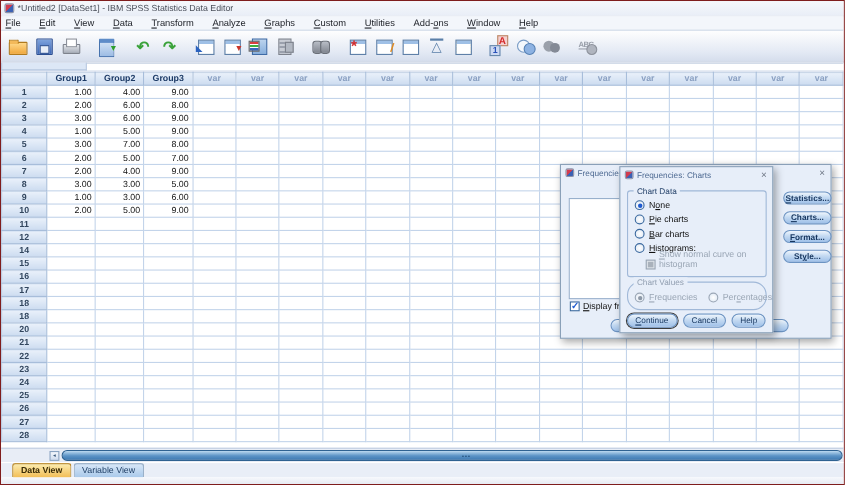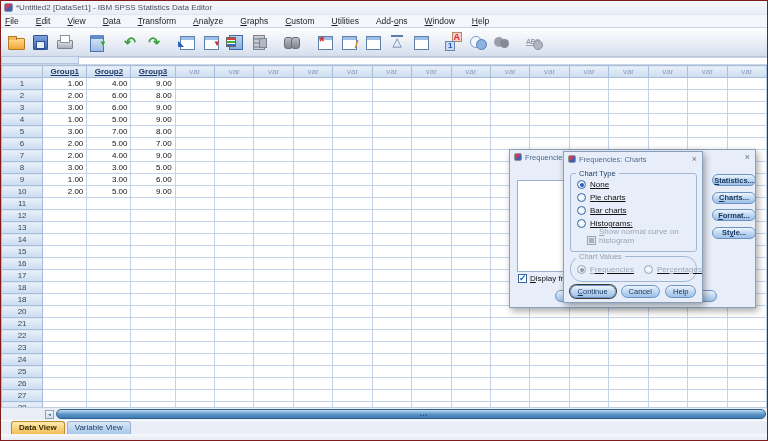--- a/index.html
+++ b/index.html
@@ -62,23 +62,23 @@
 
   
   .editbar { height:8px; background:#eef2f9; display:flex; border-bottom:1px solid #c9d4e4; }
   .cellref { width:78px; background:#dce7f6; border:1px solid #b3c5de; border-top:none; }
   .celledit { flex:1; background:#fff; border-top:1px solid #c9d4e4; }
 
   
   .gridwrap { height:342px; overflow:hidden; background:#fff; position:relative; }
   table.grid { border-collapse:collapse; table-layout:fixed; }
   .grid th, .grid td { border:1px solid #c3d4ea; font-size:8px; height:12px; padding:0; overflow:hidden; white-space:nowrap; }
-  .grid th { background:linear-gradient(#e9f0fa,#ccdcf0); border-color:#a7bdda; font-weight:normal; }
+  .grid th { background:linear-gradient(#e9f0fa,#ccdcf0); border-color:#a7bdda; font-weight:bold; }
   .grid .corner { width:43px; }
-  .grid .colh.named { width:45px; color:#1c3a66; font-weight:bold; text-align:center;text-decoration:underline; }
+  .grid .colh.named { width:45px; color:#1c3a66; font-weight:bold; text-align:center; }
   .grid .colh.var { width:41px; color:#8aa0c2; text-align:center; }
   .grid .rowh { color:#32465e; text-align:center; }
   .grid td { background:#fff; text-align:right; padding-right:3px; color:#111; }
   .grid td.empty { background:#fff; }
 
   
   .hscroll { height:13px; background:#e8edf6; border-top:1px solid #c0cde0; position:relative; }
   .hs-left { position:absolute; left:44px; top:2px; width:9px; height:9px; background:linear-gradient(#f4f8fd,#cfdcee); border:1px solid #8aa4c2; font-size:5px; line-height:7px; text-align:center; color:#3c5a7c; }
   .hs-thumb { position:absolute; left:55px; right:1px; top:1px; height:10px; border-radius:5px; border:1px solid #2f6291; background:linear-gradient(#bcd9f0,#5b93c6 55%,#3f7ab2); }
   .hs-grip { position:absolute; left:363px; top:2px; font-size:5px; letter-spacing:1px; color:#1d4a74; }
@@ -111,21 +111,21 @@
   .side-buttons { position:absolute; left:202px; top:24px; width:44px; }
   .side-buttons .pillbtn { width:44px; height:12px; margin-bottom:5.5px; font-weight:bold; }
   .hidden-row { position:absolute; left:45px; top:140px; display:flex; gap:3px; }
   .hidden-row .pillbtn { width:30px; height:12px; }
 
   .groupbox { position:absolute; border:1px solid #a0b8d8; border-radius:3px; }
   .groupbox .legend { position:absolute; top:-5px; left:5px; background:#e7eef9; padding:0 3px; font-size:7.5px; color:#26436b; }
   .groupbox.disabled .legend { color:#93a0b2; }
   .gb-type { left:6px; top:21px; width:127px; height:79px; }
   .gb-vals { left:6px; top:104px; width:127px; height:26px;border-radius:12px; }
-  .radiorow { display:flex; align-items:flex-start; gap:4px; font-size:8px; color:#111; height:13px; padding-left:6px; white-space:nowrap;text-decoration:underline; }
+  .radiorow { display:flex; align-items:center; gap:4px; font-size:8px; color:#111; height:13px; padding-left:6px; white-space:nowrap; }
   .gb-type .radiorow:first-of-type { margin-top:6px; }
   .radio { width:9px; height:9px; border:1px solid #39689e; border-radius:50%; background:radial-gradient(#fff,#dce6f2); position:relative; flex:0 0 auto; }
   .radio.sel::after { content:""; position:absolute; left:2px; top:2px; width:4px; height:4px; border-radius:50%; background:#1f5bd0; }
   .radio.disabled { border-color:#9aa6b5; }
   .radio.disabled.sel::after { background:#8d99a8; }
   .dis-label { color:#9aa6b5 !important; }
   .subchk { padding-left:16px; height:13px; display:flex; align-items:flex-end; gap:3px; font-size:8px; }
   .gb-vals .vals-row { display:flex; gap:10px; padding-left:6px; margin-top:8px; }
   .gb-vals .radiorow { padding-left:0; height:10px; }
   .front-buttons { position:absolute; left:0; top:133px; width:100%; display:flex; justify-content:center; gap:5px; }
@@ -476,41 +476,20 @@
             <td class="empty"></td>
             <td class="empty"></td>
             <td class="empty"></td>
             <td class="empty"></td>
             <td class="empty"></td>
             <td class="empty"></td>
             <td class="empty"></td>
           </tr>
           <tr>
             <th class="rowh">12</th>
-            <td></td>
-            <td></td>
-            <td></td>
-            <td class="empty"></td>
-            <td class="empty"></td>
-            <td class="empty"></td>
-            <td class="empty"></td>
-            <td class="empty"></td>
-            <td class="empty"></td>
-            <td class="empty"></td>
-            <td class="empty"></td>
-            <td class="empty"></td>
-            <td class="empty"></td>
-            <td class="empty"></td>
-            <td class="empty"></td>
-            <td class="empty"></td>
-            <td class="empty"></td>
-            <td class="empty"></td>
-          </tr>
-          <tr>
-            <th class="rowh">13</th>
             <td></td>
             <td></td>
             <td></td>
             <td class="empty"></td>
             <td class="empty"></td>
             <td class="empty"></td>
             <td class="empty"></td>
             <td class="empty"></td>
             <td class="empty"></td>
             <td class="empty"></td>
@@ -881,21 +860,21 @@
       </div>
   </div>
 
   <div class="dialog front-dlg">
     <div class="dlg-title">
       <span class="spss-ic"></span>
       <span class="txt">Frequencies: Charts</span>
       <span class="dlg-close">×</span>
     </div>
     <div class="groupbox gb-type">
-      <span class="legend">Chart Type</span>
+      <span class="legend">Chart Data</span>
       <div id="charttype-options">
           <div class="radiorow">
      <span class="radio sel"></span>
      <span>N<u>o</u>ne</span>
           </div>
           <div class="radiorow">
      <span class="radio"></span>
      <span><u>P</u>ie charts</span>
           </div>
           <div class="radiorow">

